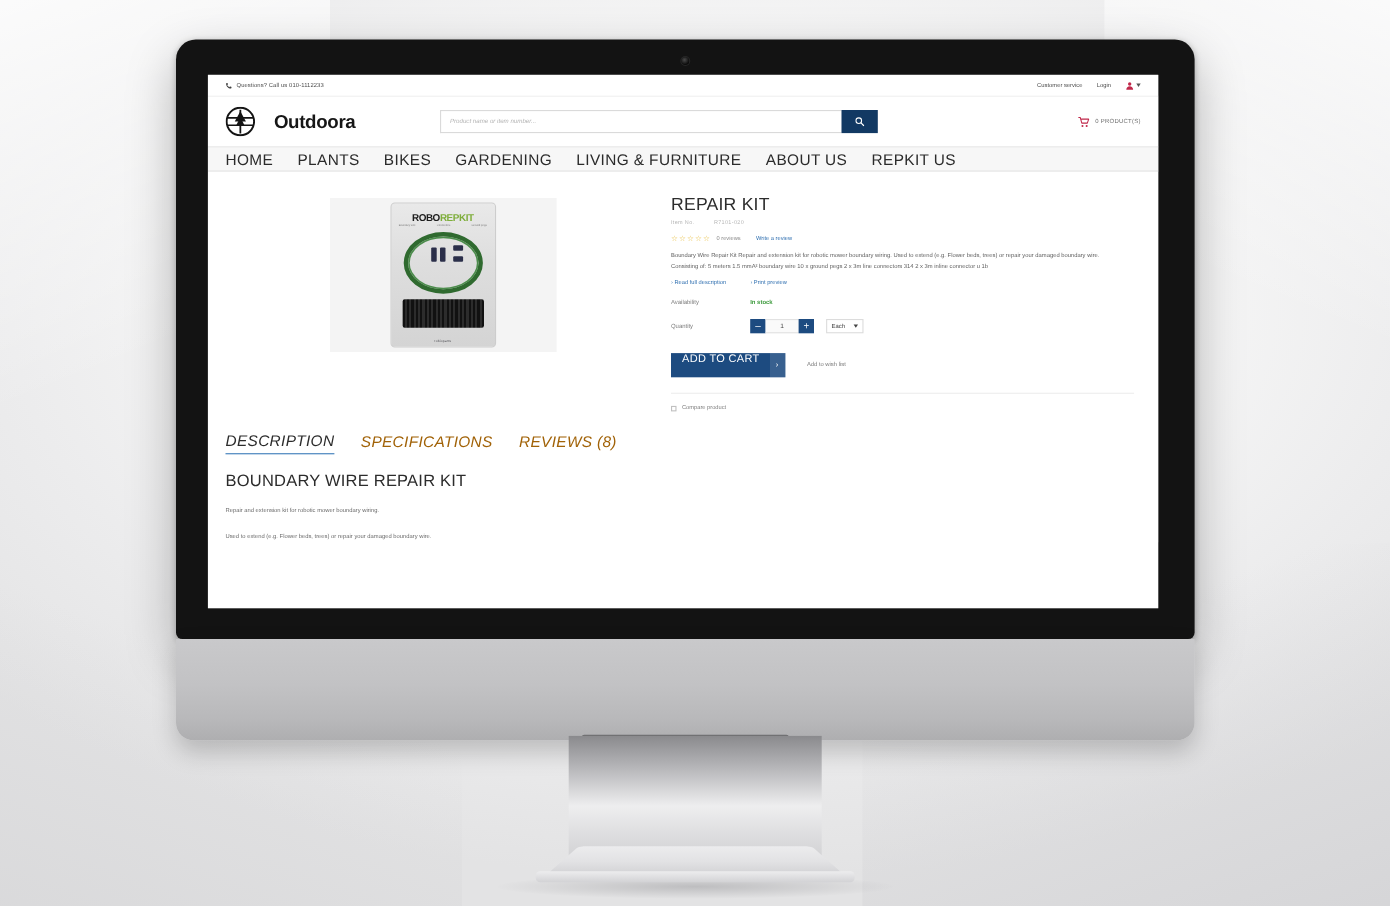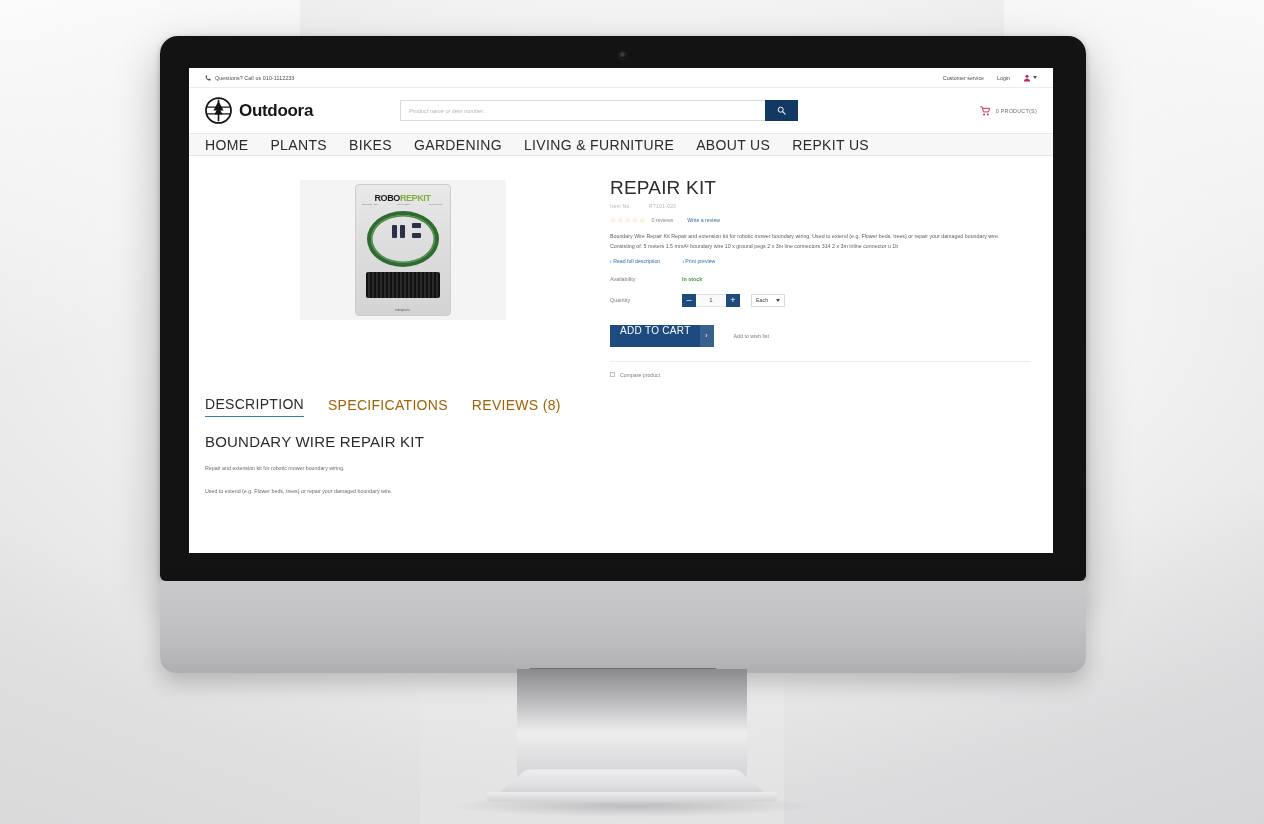--- a/index.html
+++ b/index.html
@@ -91,21 +91,21 @@
   .topbar-right { display:flex; align-items:center; gap:13px; font-size:5.3px; color:#4a4a4a; }
   .topbar-right .lnk { cursor:pointer; }
   .user-wrap { display:flex; align-items:center; gap:2px; }
   .user-ico { width:8px; height:8px; display:block; }
   .caret { width:0;height:0;border-left:2.4px solid transparent;border-right:2.4px solid transparent;border-top:3px solid #555; }
 
   .midbar {
     height:45px; display:flex; align-items:center; padding:0 16px; gap:0;
     background:#fff;
   }
-  .brand { display:flex; align-items:center; gap:7px; width:195px; }
+  .brand { display:flex; align-items:center; gap:17px; width:195px; }
   .brand-mark { width:27px; height:27px; flex:0 0 auto; }
   .brand-name { font-size:17px; font-weight:700; letter-spacing:-.3px; color:#161616; }
   .searchwrap { display:flex; flex:1; max-width:398px; height:21px; }
   .searchinput {
     flex:1; height:21px; border:1px solid #dadada; border-right:none;
     background:#fff; padding:0 8px; font-size:5.6px; font-style:italic; color:#a9a9a9;
     font-family:"Liberation Sans", sans-serif; outline:none;
   }
   .searchinput::placeholder { color:#b4b4b4; font-style:italic; }
   .searchbtn {
@@ -155,21 +155,21 @@
   .c4 { width:9px; height:5px; top:48px; left:56px; }
   .pegblock {
     position:absolute; bottom:17px; left:10px; right:10px; height:26px;
     background: repeating-linear-gradient(90deg,#111 0 2px,#2c2c2c 2px 4px);
     border-radius:2px;
   }
   .pack-foot { position:absolute; bottom:3px; left:0; right:0; text-align:center;
     font-size:3px; color:#55555a; letter-spacing:.2px; }
 
   .info { flex:1; padding-right:6px; }
-  .ptitle { font-size:19px; font-weight:300; letter-spacing:.2px; color:#2c2c2c; line-height:1.1; }
+  .ptitle { font-size:16px; font-weight:300; letter-spacing:.2px; color:#2c2c2c; line-height:1.1; }
   .pitem { font-size:5px; color:#b6b6b6; margin-top:4px; letter-spacing:.3px; }
   .pitem .no { margin-left:16px; }
   .rating { display:flex; align-items:center; gap:5px; margin-top:7px; }
   .stars { color:#e8c14a; font-size:7px; letter-spacing:1px; }
   .rcount { font-size:5.2px; color:#8a8a8a; }
   .wreview { font-size:5.2px; color:#2f6fb0; margin-left:9px; cursor:pointer; }
   .pdesc { font-size:5.3px; line-height:1.95; color:#5e5e5e; margin-top:7px; max-width:400px; }
   .plinks { display:flex; gap:22px; margin-top:6px; }
   .plink { font-size:5.2px; color:#2f6fb0; cursor:pointer; }
 
@@ -208,21 +208,21 @@
   .addcart .chev {
     margin-left:9px; width:14px; height:22px; background:rgba(255,255,255,.12);
     display:flex; align-items:center; justify-content:center; font-size:7px;
   }
   .wishlink { margin-left:20px; font-size:5.3px; color:#7b7b7b; cursor:pointer; }
   .comparerow { display:flex; align-items:center; gap:5px; margin-top:14px;
     border-top:1px solid #ededed; padding-top:10px; }
   .cbox { width:5px; height:5px; border:1px solid #c0c0c0; background:#fff; cursor:pointer; }
   .ctext { font-size:5.2px; color:#7d7d7d; }
 
-  .tabs { display:flex; align-items:flex-end; gap:24px; padding:18px 16px 0 16px; }
+  .tabs { display:flex; align-items:flex-end; gap:24px; padding:18px 16px 0 16px;font-style:italic; }
   .tab { font-size:14px; letter-spacing:.3px; color:#a16207; font-weight:300; cursor:pointer; padding-bottom:4px; }
   .tab.active { color:#2c2c2c; border-bottom:1.5px solid #3a7ab8; }
   .tabbody { padding:16px 16px 0 16px; }
   .bwtitle { font-size:15px; font-weight:300; letter-spacing:.2px; color:#2c2c2c; }
   .bwp { font-size:5.3px; color:#6a6a6a; margin-top:14px; line-height:1.8; }
 </style>
 </head>
 <body>
 
 <div class="bg-streak streak-1"></div>

